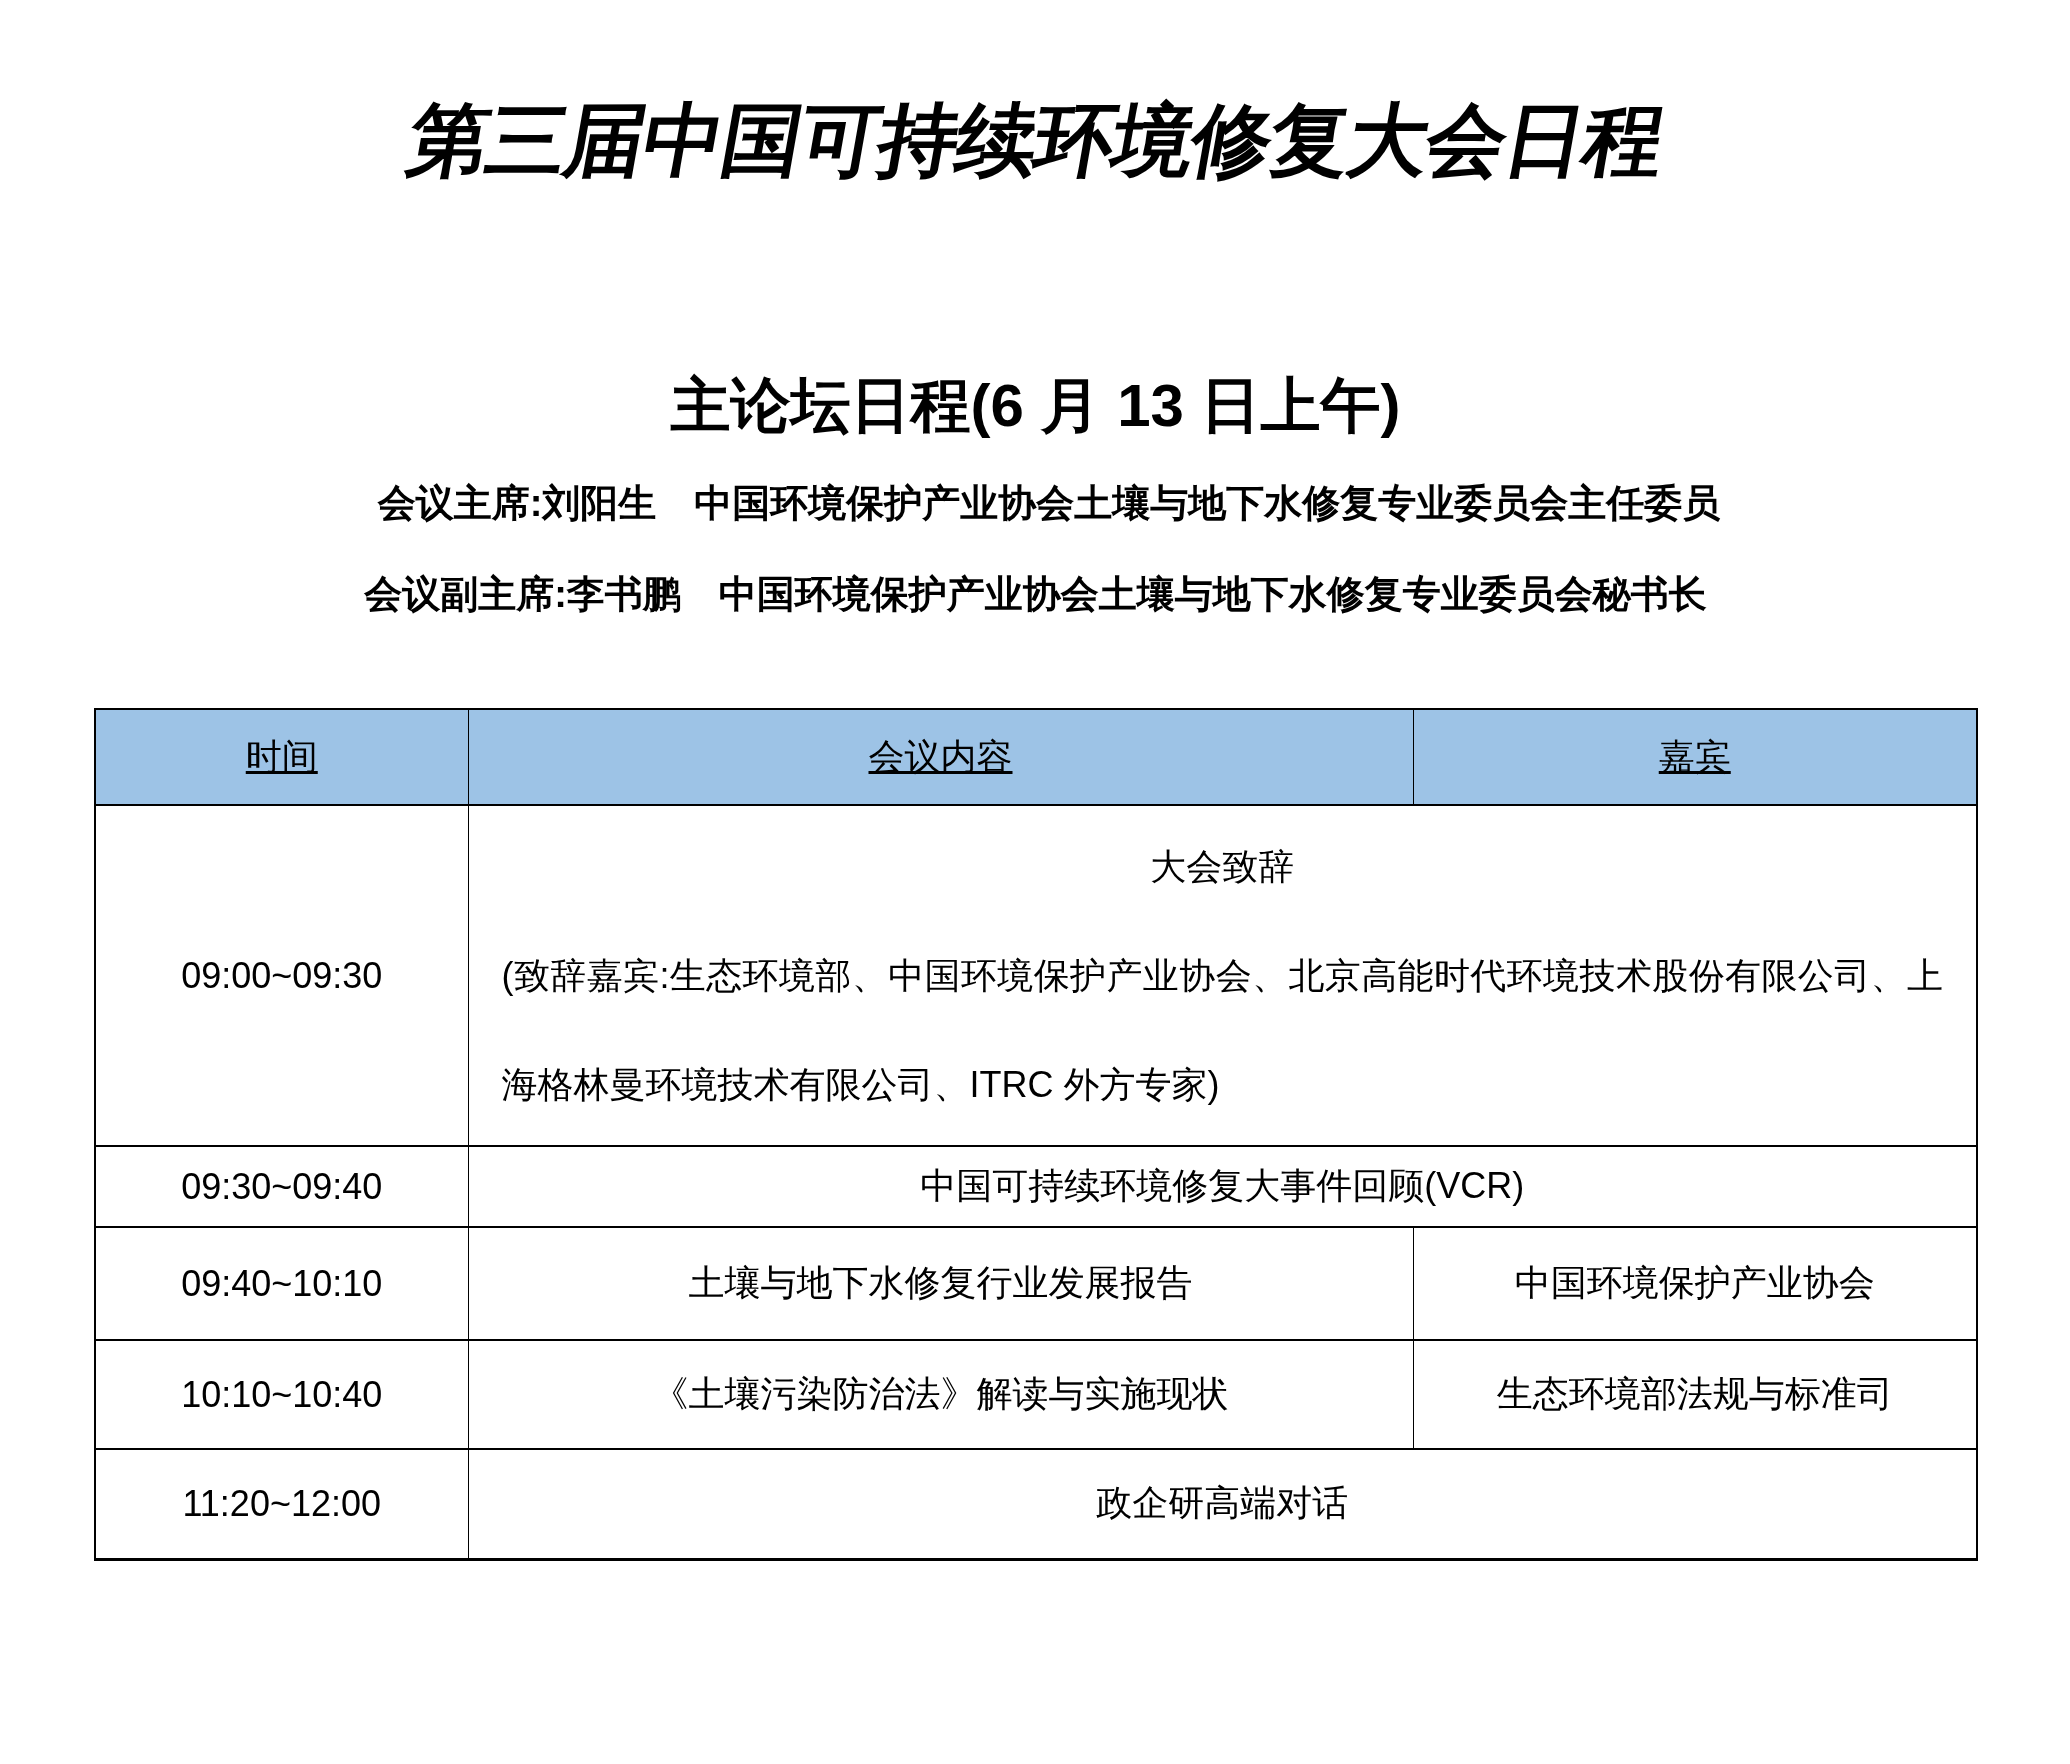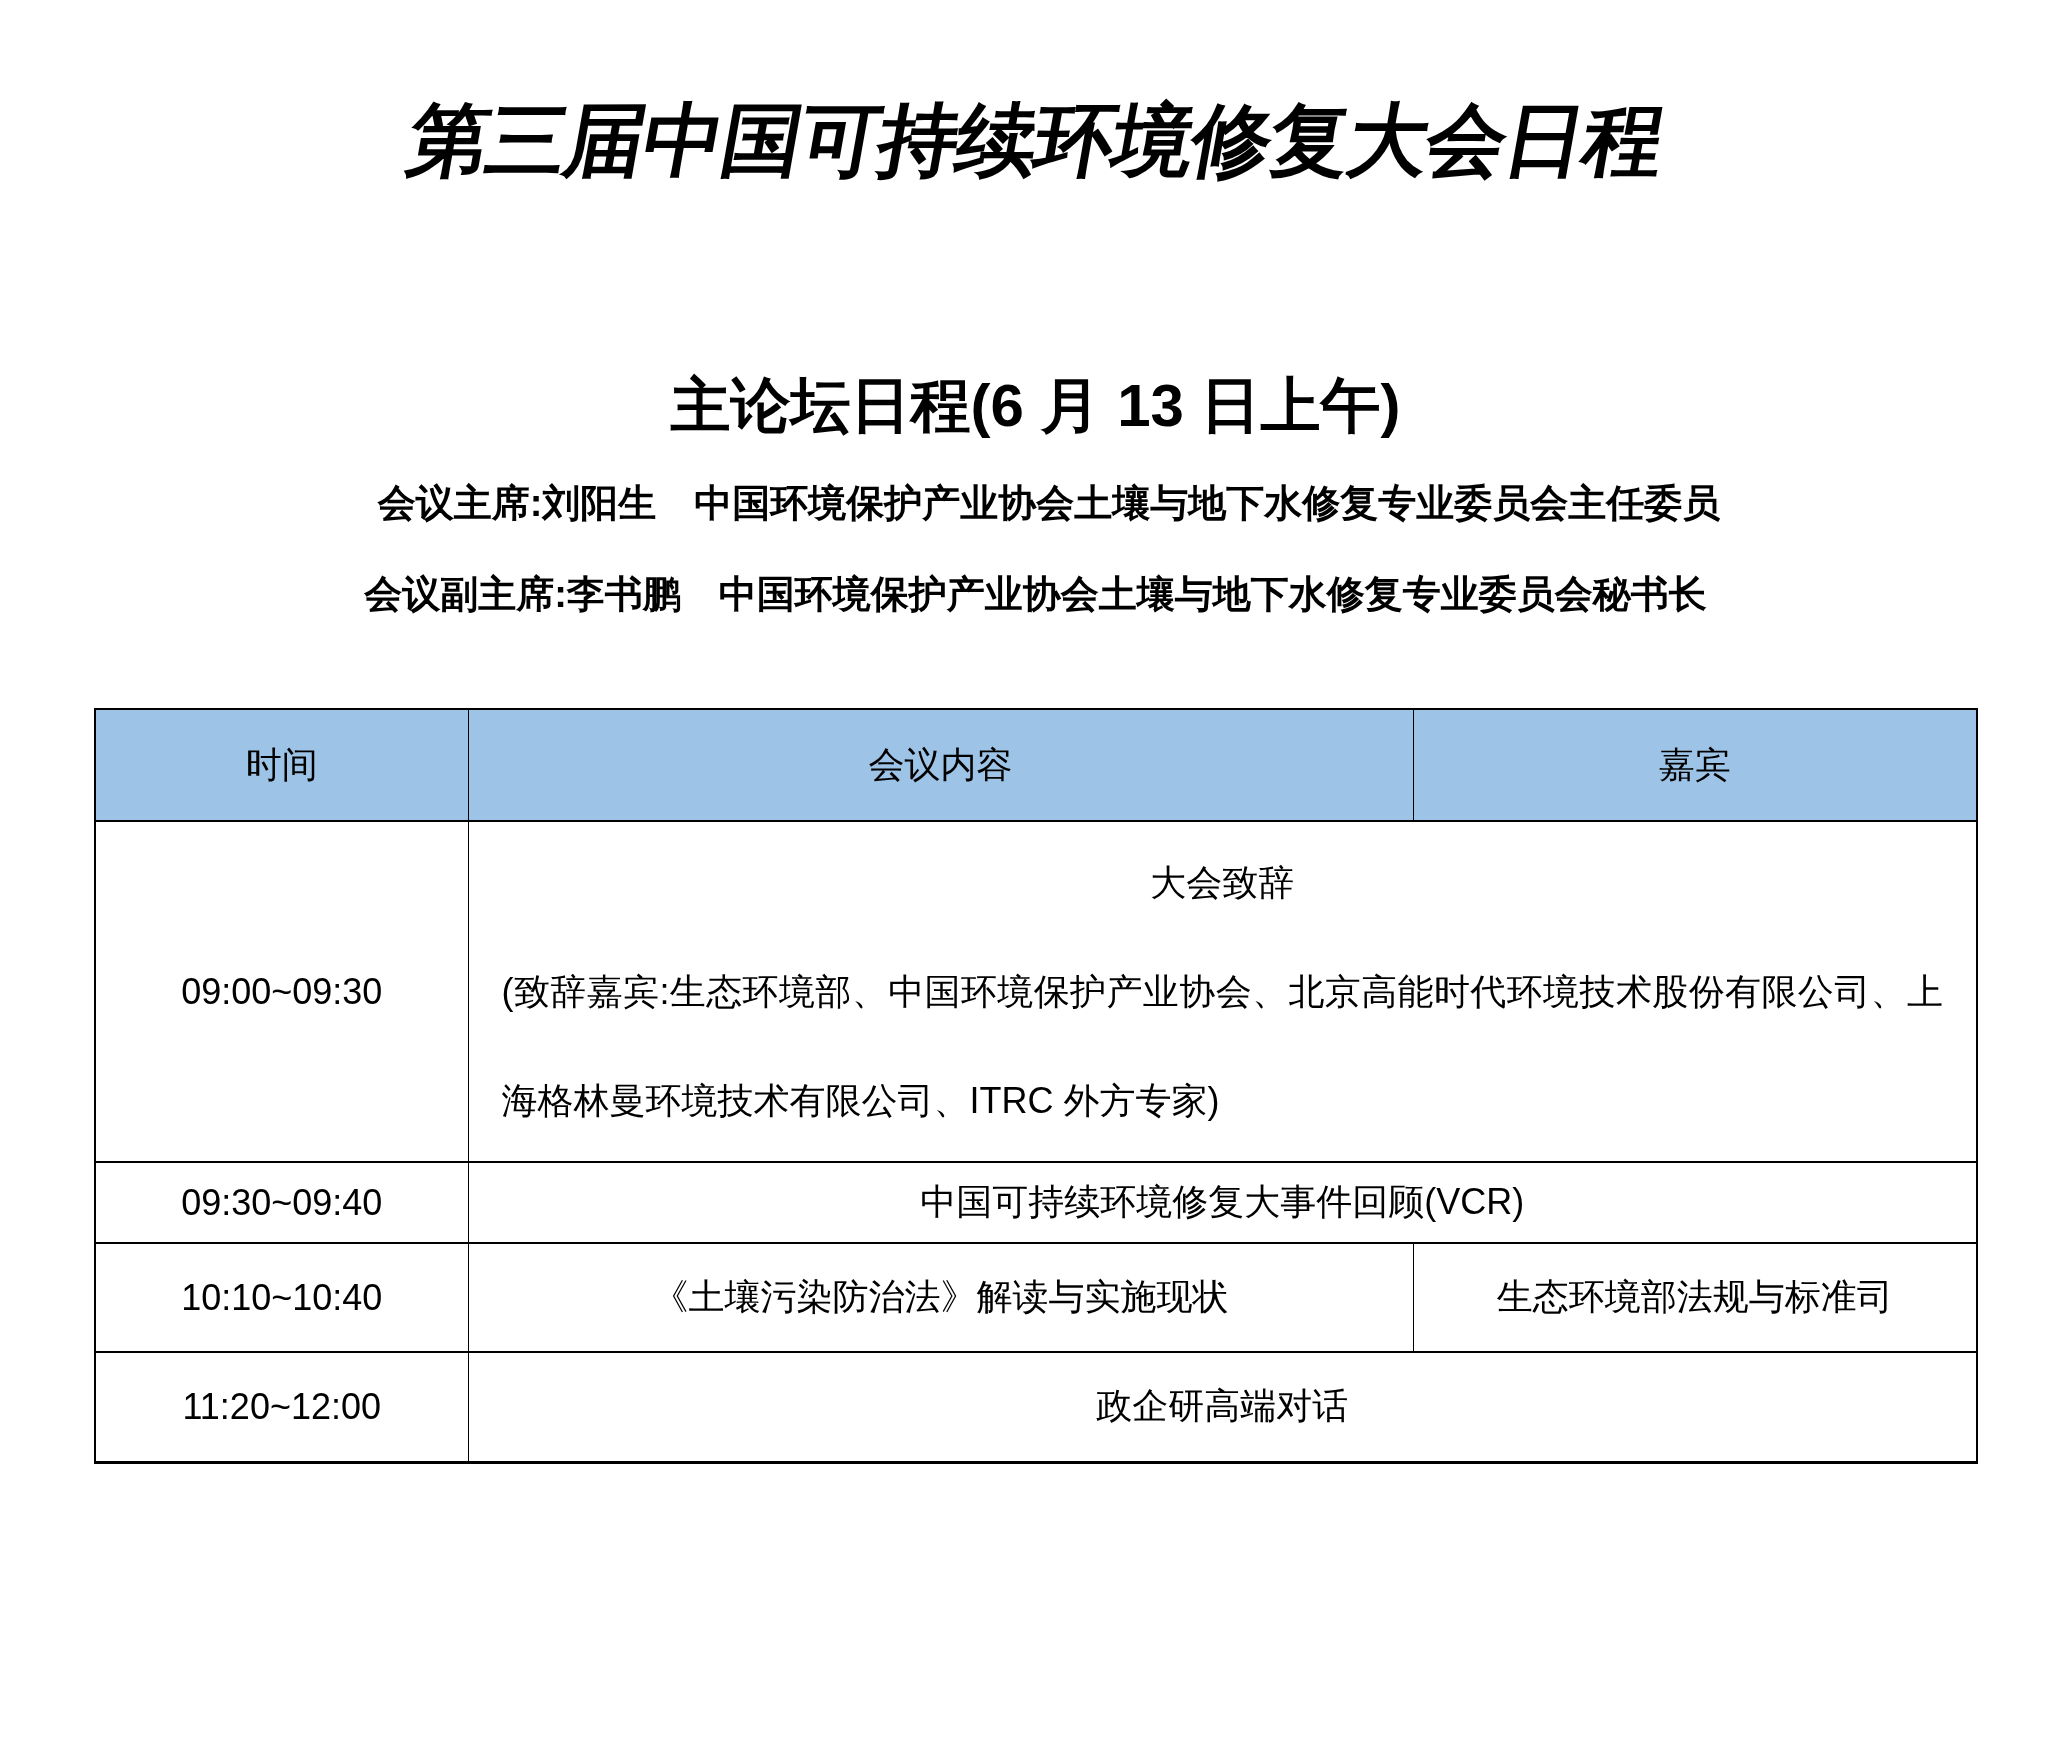--- a/index.html
+++ b/index.html
@@ -106,39 +106,44 @@
 <div class="chair-line first">会议主席:刘阳生　中国环境保护产业协会土壤与地下水修复专业委员会主任委员</div>
 <div class="chair-line second">会议副主席:李书鹏　中国环境保护产业协会土壤与地下水修复专业委员会秘书长</div>
 
 <table class="agenda">
   <colgroup>
     <col class="col-time">
     <col class="col-content">
     <col class="col-guest">
   </colgroup>
   <tbody>
-    <tr class="header-row" style="height: 112px; background-color: rgb(157, 195, 230);">
+    <tr class="header-row" style="height: 96px; background-color: rgb(157, 195, 230); text-decoration: underline;">
       <th>时间</th>
       <th>会议内容</th>
       <th>嘉宾</th>
     </tr>
 
     <tr style="height:341px">
       <td>09:00~09:30</td>
       <td class="opening-cell" colspan="2">
         <div class="session-title">大会致辞</div>
         <div class="session-detail">(致辞嘉宾:生态环境部、中国环境保护产业协会、北京高能时代环境技术股份有限公司、上海格林曼环境技术有限公司、ITRC 外方专家)</div>
       </td>
     </tr>
 
     <tr style="height:81px">
       <td>09:30~09:40</td>
       <td colspan="2">中国可持续环境修复大事件回顾(VCR)</td>
     </tr>
 
+    <tr style="height:113px">
+      <td>09:40~10:10</td>
+      <td>土壤与地下水修复行业发展报告</td>
+      <td>中国环境保护产业协会</td>
+    </tr>
 
     <tr style="height:109px">
       <td>10:10~10:40</td>
       <td>《土壤污染防治法》解读与实施现状</td>
       <td>生态环境部法规与标准司</td>
     </tr>
 
 
     <tr class="last-row" style="height:110px">
       <td>11:20~12:00</td>

